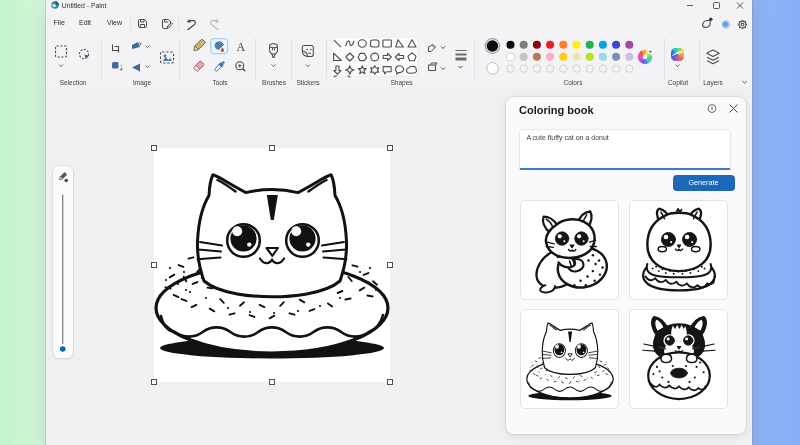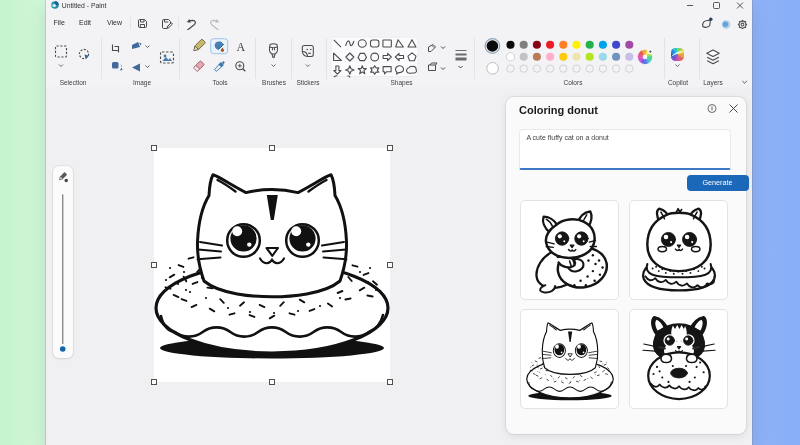--- a/index.html
+++ b/index.html
@@ -21,21 +21,21 @@
   #canvas{position:absolute;left:108px;top:61px;width:236px;height:234px;background:#fff;}
   .hdl{position:absolute;width:3.6px;height:3.6px;background:#fdfdfd;border:1px solid #505050;}
   #sliderpanel{position:absolute;left:7px;top:78.5px;width:19.5px;height:192px;background:#fbfbfc;border-radius:6px;
      box-shadow:0 0 0 1px rgba(0,0,0,0.05),0 1px 3px rgba(0,0,0,0.08);}
   #cpanel{position:absolute;left:459.5px;top:10.3px;width:240px;height:337px;background:#fafafa;border-radius:8px;
      box-shadow:0 0 0 1px rgba(0,0,0,0.06),0 2px 8px rgba(0,0,0,0.09);}
   #cpanel h1{margin:0;position:absolute;left:13.5px;top:6.5px;font-size:11px;color:#1b1b1b;font-weight:bold;}
   #previn{position:absolute;left:13.9px;top:31.5px;width:212px;height:41.5px;background:#fff;border:1px solid #e9e9e9;
      border-bottom:2px solid #3d79c4;border-radius:4px 4px 2px 2px;box-sizing:border-box;}
   #previn span{position:absolute;left:6px;top:4.5px;font-size:7px;color:#3f3f3f;}
-  #genbtn{position:absolute;left:181px;top:77.8px;width:62px;height:15.5px;background:#1b67b8;border-radius:4px;
+  #genbtn{position:absolute;left:167px;top:77.8px;width:62px;height:15.5px;background:#1b67b8;border-radius:4px;
      color:#fff;font-size:7.2px;text-align:center;line-height:15.5px;}
   .card{position:absolute;width:99.5px;height:100px;background:#fff;border:1px solid #e3e3e3;border-radius:5px;box-sizing:border-box;}
 </style>
 </head>
 <body>
 <svg width="0" height="0" style="position:absolute">
     <defs>
 <g id="catdonut">
   <ellipse cx="118" cy="200" rx="112" ry="10.5" fill="#111"></ellipse>
   <ellipse cx="118" cy="160" rx="116" ry="45" fill="#fff" stroke="#111" stroke-width="3.2"></ellipse>
@@ -411,21 +411,21 @@
     </div>
     <div class="hdl" style="left:105.2px;top:58.2px"></div>
     <div class="hdl" style="left:223.2px;top:58.2px"></div>
     <div class="hdl" style="left:341.2px;top:58.2px"></div>
     <div class="hdl" style="left:105.2px;top:175.2px"></div>
     <div class="hdl" style="left:341.2px;top:175.2px"></div>
     <div class="hdl" style="left:105.2px;top:292.2px"></div>
     <div class="hdl" style="left:223.2px;top:292.2px"></div>
     <div class="hdl" style="left:341.2px;top:292.2px"></div>
     <div id="cpanel">
-      <h1>Coloring donut</h1>
+      <h1>Coloring book</h1>
       <svg class="abs" style="left:201px;top:6.8px" width="36" height="9" viewBox="0 0 36 9">
         <circle cx="5" cy="4.5" r="4" fill="none" stroke="#5c5c5c" stroke-width="0.9"></circle>
         <line x1="5" y1="3.2" x2="5" y2="6.2" stroke="#5c5c5c" stroke-width="1"></line>
         <circle cx="5" cy="2.2" r="0.5" fill="#5c5c5c"></circle>
         <g stroke="#4a4a4a" stroke-width="1">
             <line x1="22.5" y1="0.5" x2="30.5" y2="8.5"></line>
             <line x1="30.5" y1="0.5" x2="22.5" y2="8.5"></line>
           </g>
       </svg>
       <div id="previn">

